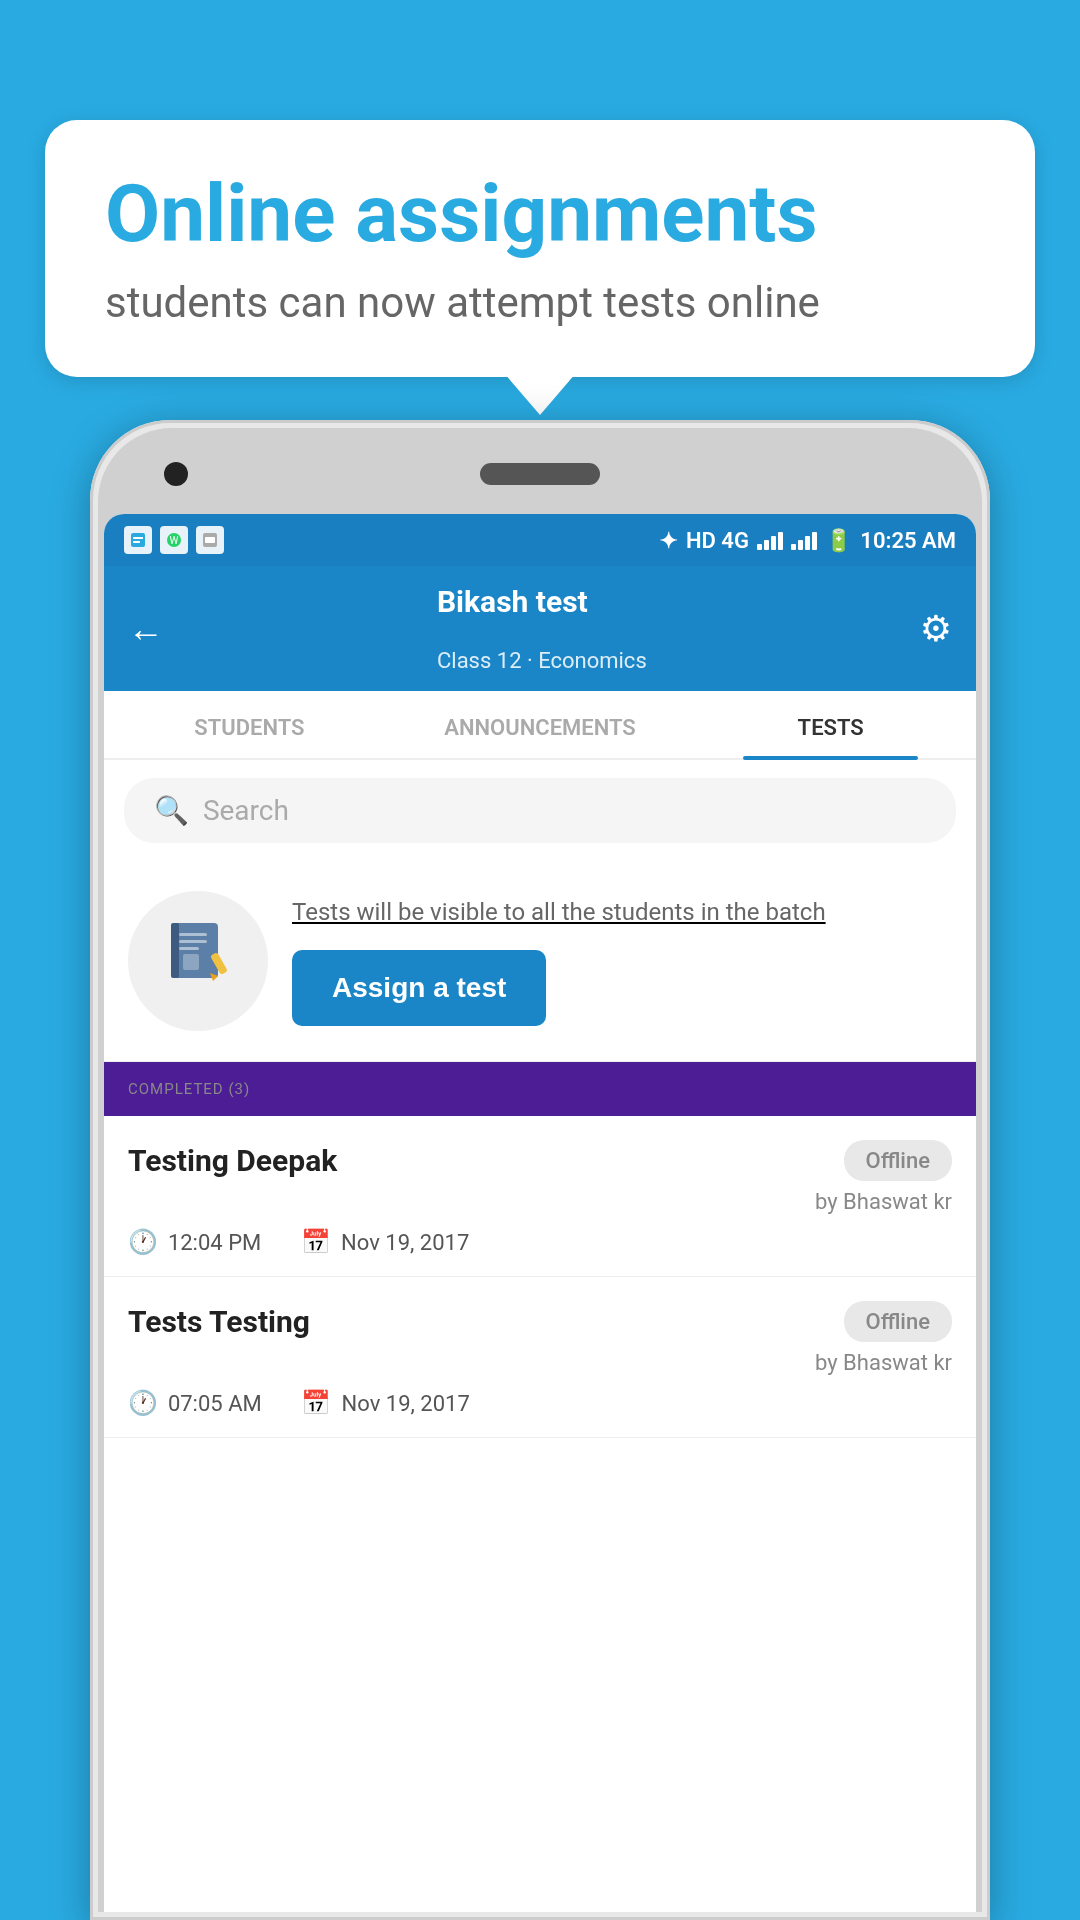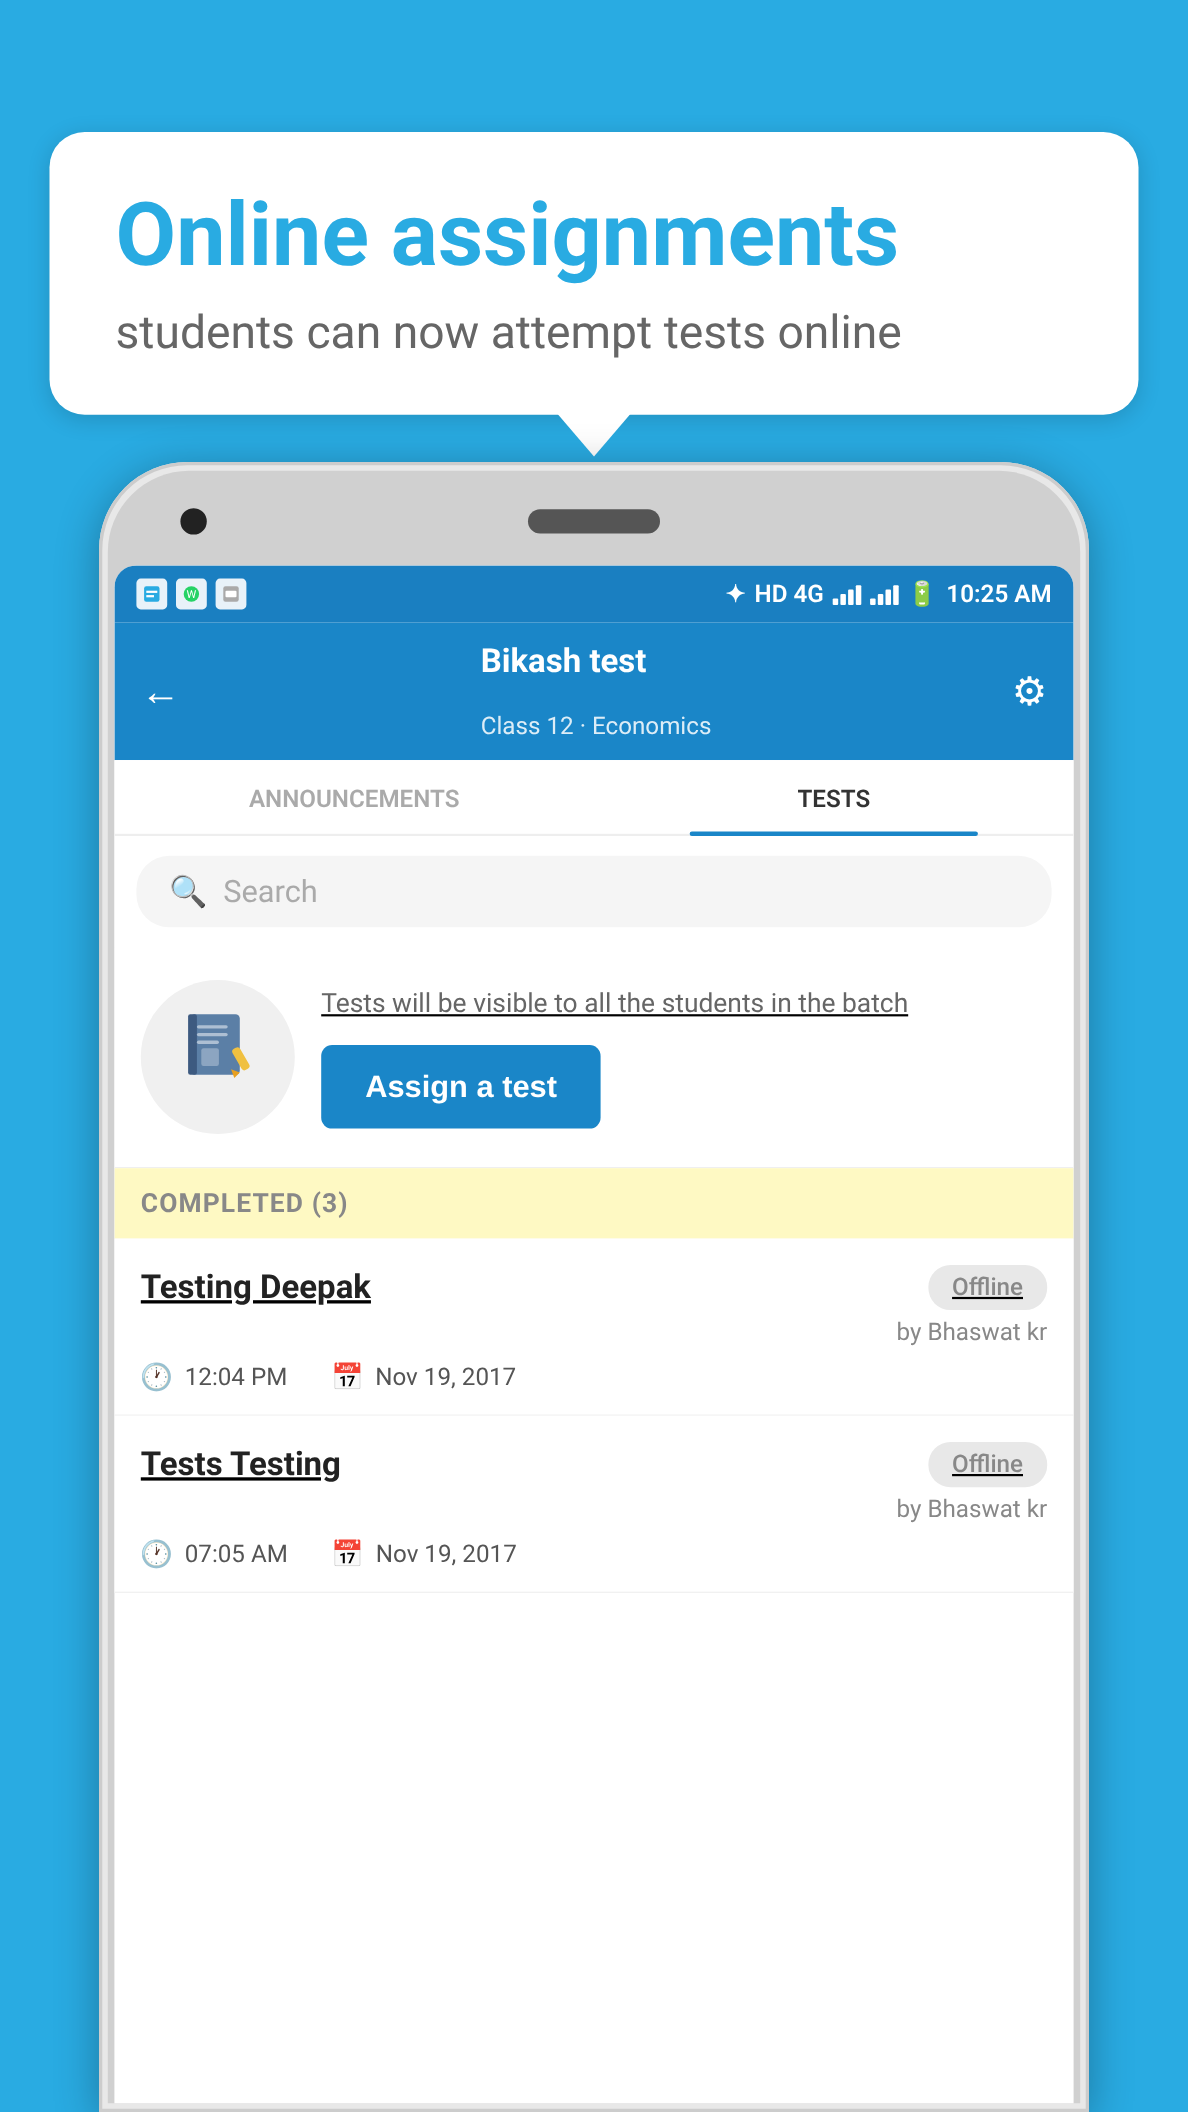--- a/index.html
+++ b/index.html
@@ -267,40 +267,39 @@
       border: none;
       border-radius: 10px;
       padding: 22px 40px;
       font-size: 28px;
       font-weight: 700;
       cursor: pointer;
     }
 
     
     .section-header {
-      background: #fef9c3;
+      background: #4c1d95;
       padding: 18px 24px;
-      font-size: 24px;
-      font-weight: 700;
+      font-size: 15px;
+      font-weight: 400;
       color: #888;
       letter-spacing: 1px;
     }
 
     
     .test-item {
       background: white;
       padding: 24px 24px 20px;
       border-bottom: 1px solid #eee;
     }
     .test-item-top {
       display: flex;
       align-items: center;
       justify-content: space-between;
       margin-bottom: 8px;
-      text-decoration: underline;
     }
     .test-name {
       font-size: 30px;
       font-weight: 700;
       color: #222;
     }
     .offline-badge {
       background: #e8e8e8;
       color: #888;
       border-radius: 20px;
@@ -394,20 +393,21 @@
       <div class="app-header">
         <span class="header-back">←</span>
         <div class="header-center">
           <div class="header-title">Bikash test</div>
           <div class="header-subtitle">Class 12 · Economics</div>
         </div>
         <span class="header-gear">⚙</span>
       </div>
 
       <div class="tabs">
+        <div class="tab">STUDENTS</div>
         <div class="tab">ANNOUNCEMENTS</div>
         <div class="tab active">TESTS</div>
       </div>
 
       <div class="search-container">
         <div class="search-box">
           <span class="search-icon-inner">🔍</span>
           <span class="search-input-fake">Search</span>
         </div>
       </div>

